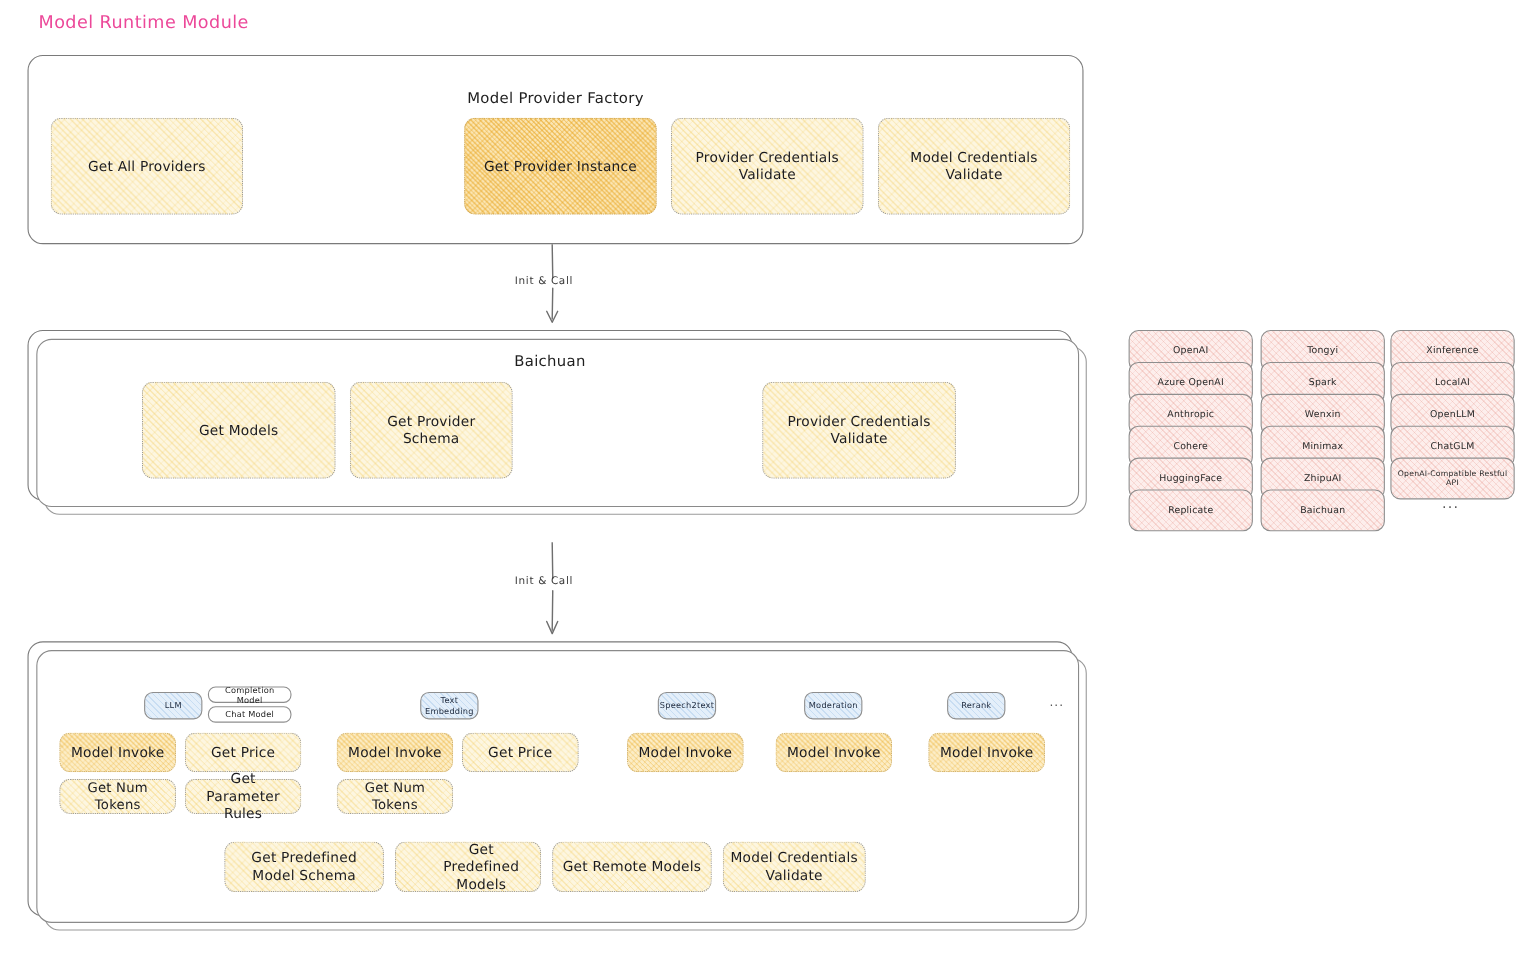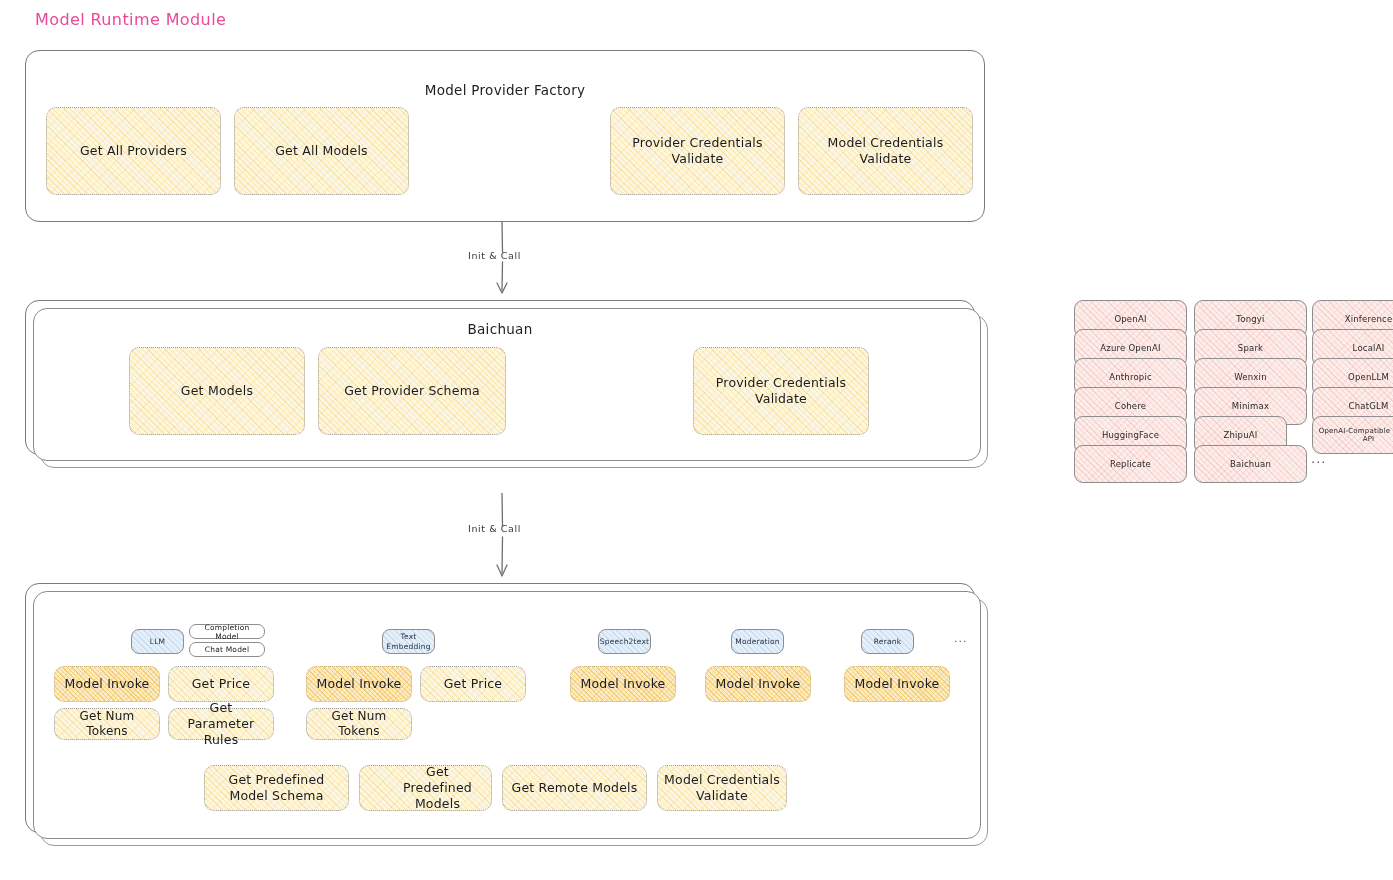--- a/index.html
+++ b/index.html
@@ -74,21 +74,20 @@
   .chip{
     position:absolute;box-sizing:border-box;
     border:1.2px solid #8e8e8e;border-radius:9px;
     display:flex;align-items:center;justify-content:center;text-align:center;
     font-size:8.5px;letter-spacing:.2px;color:#2a2a2a;
     background-color:#fdeeec;
     background-image:
       repeating-linear-gradient(45deg, rgba(224,122,108,.22) 0 1px, rgba(0,0,0,0) 1px 4px),
       repeating-linear-gradient(-45deg, rgba(224,122,108,.12) 0 1px, rgba(0,0,0,0) 1px 5px);
     padding:18px 3px;
-    margin-left:48px;
   }
   
   .badge{
     position:absolute;box-sizing:border-box;
     border:1.2px solid #8e8e8e;border-radius:8px;
     display:flex;align-items:center;justify-content:center;text-align:center;
     font-size:7.5px;line-height:1.25;letter-spacing:.2px;color:#243044;
     background-color:#e4effa;
     background-image:
       repeating-linear-gradient(45deg, rgba(90,150,210,.20) 0 1px, rgba(0,0,0,0) 1px 4px);
@@ -115,59 +114,59 @@
 </head>
 <body>
 
 <div class="page-title">Model Runtime Module</div>
 
 <div class="panel" style="left:25px;top:50px;width:960px;height:172px;">
   <div class="panel-title" style="top:19px;margin-top:12px;">Model Provider Factory</div>
 
   <div class="node hatch-y" style="left:20px;top:56px;width:175px;height:88px;">Get All Providers</div>
 
-  <div class="node hatch-y" style="left:208px;top:56px;width:175px;height:88px;">Get All Models</div>
-
+
+  <div class="node hatch-a" style="left:396px;top:56px;width:175px;height:88px;">Get Provider Instance</div>
 
   <div class="node hatch-y" style="left:584px;top:56px;width:175px;height:88px;">Provider Credentials Validate</div>
 
   <div class="node hatch-y" style="left:772px;top:56px;width:175px;height:88px;">Model Credentials Validate</div>
 </div>
 
 <div class="arrow-wrap" style="left:472px;top:222px;width:60px;height:78px;">
   <svg width="60" height="78" viewBox="0 0 60 78">
     <path d="M30 0 L30.5 30 M30.5 40 L30 68" stroke="#6f6f6f" stroke-width="1.3" fill="none" stroke-linecap="round"></path>
     <path d="M25 61 L30 71 L35 61" stroke="#6f6f6f" stroke-width="1.3" fill="none" stroke-linecap="round" stroke-linejoin="round"></path>
   </svg>
   <div class="arrow-label" style="left:-4px;top:28px;">Init &amp; Call</div>
 </div>
 
 <div class="panel stack" style="left:25px;top:300px;width:950px;height:155px;">
   <div class="panel-title" style="top:20px;">Baichuan</div>
 
   <div class="node hatch-y" style="left:103px;top:46px;width:176px;height:88px;">Get Models</div>
 
-  <div class="node hatch-y" style="left:292px;top:46px;width:188px;height:88px;">Get Provider Schema</div>
+  <div class="node hatch-y" style="left:292px;top:46px;width:148px;height:88px;">Get Provider Schema</div>
 
 
   <div class="node hatch-y" style="left:667px;top:46px;width:176px;height:88px;">Provider Credentials Validate</div>
 </div>
 
 <div class="chip" style="left:1026px;top:300px;width:113px;height:26px;">OpenAI</div>
 <div class="chip" style="left:1026px;top:329px;width:113px;height:26px;">Azure OpenAI</div>
 <div class="chip" style="left:1026px;top:358px;width:113px;height:26px;">Anthropic</div>
 <div class="chip" style="left:1026px;top:387px;width:113px;height:26px;">Cohere</div>
 <div class="chip" style="left:1026px;top:416px;width:113px;height:26px;text-align:right;">HuggingFace</div>
 <div class="chip" style="left:1026px;top:445px;width:113px;height:26px;">Replicate</div>
 
 <div class="chip" style="left:1146px;top:300px;width:113px;height:26px;">Tongyi</div>
 <div class="chip" style="left:1146px;top:329px;width:113px;height:26px;">Spark</div>
 <div class="chip" style="left:1146px;top:358px;width:113px;height:26px;">Wenxin</div>
 <div class="chip" style="left:1146px;top:387px;width:113px;height:26px;">Minimax</div>
-<div class="chip" style="left:1146px;top:416px;width:93px;height:26px;">ZhipuAI</div>
+<div class="chip" style="left:1146px;top:416px;width:113px;height:26px;">ZhipuAI</div>
 <div class="chip" style="left:1146px;top:445px;width:113px;height:26px;">Baichuan</div>
 
 <div class="chip" style="left:1264px;top:300px;width:113px;height:26px;">Xinference</div>
 <div class="chip" style="left:1264px;top:329px;width:113px;height:26px;">LocalAI</div>
 <div class="chip" style="left:1264px;top:358px;width:113px;height:26px;">OpenLLM</div>
 <div class="chip" style="left:1264px;top:387px;width:113px;height:26px;">ChatGLM</div>
 <div class="chip" style="left:1264px;top:416px;width:113px;height:26px;font-size:7px;">OpenAI-Compatible Restful API</div>
 <div class="ellipsis" style="left:1311px;top:451px;">...</div>
 
 <div class="arrow-wrap" style="left:472px;top:493px;width:60px;height:90px;">

